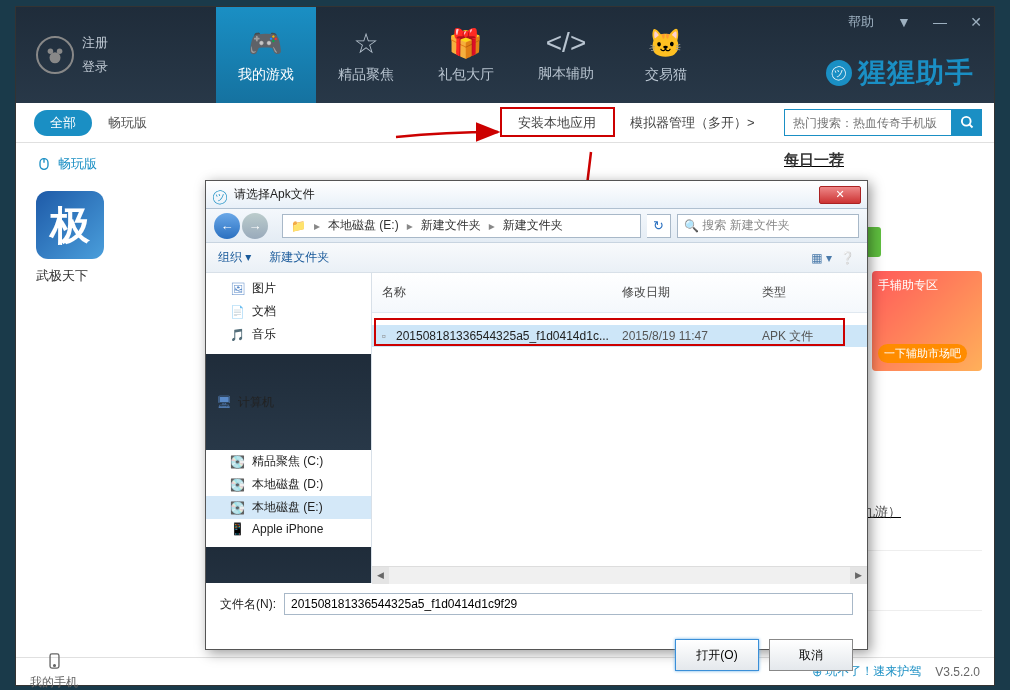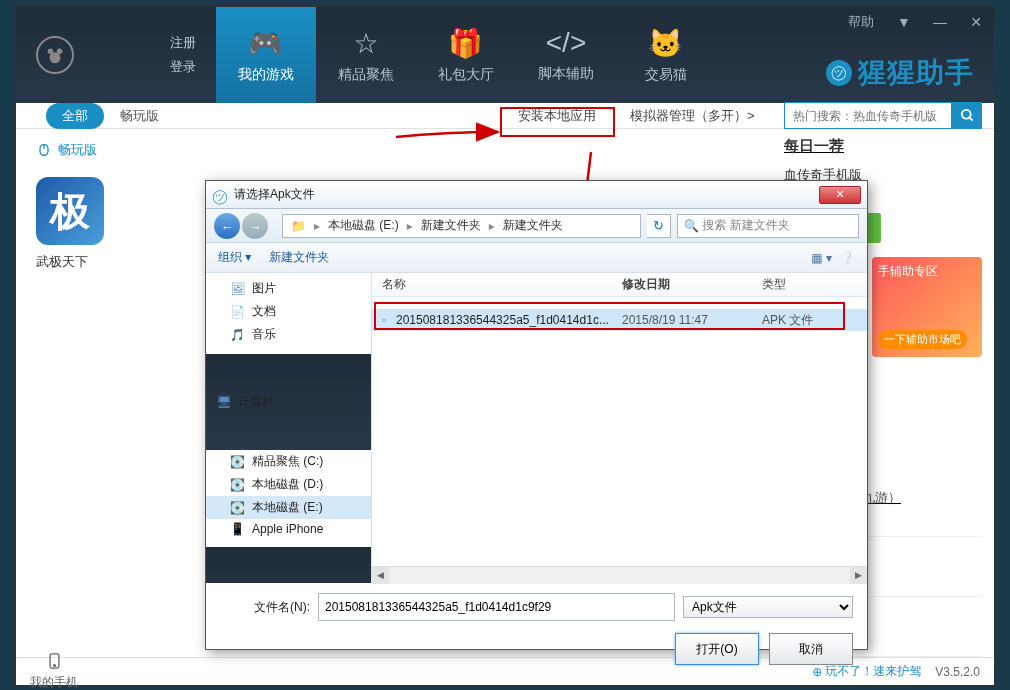--- a/index.html
+++ b/index.html
@@ -1,40 +1,40 @@
 <!DOCTYPE html>
 <html><head>
 <meta charset="utf-8">
 <style>
 * { margin: 0; padding: 0; box-sizing: border-box; font-family: "Microsoft YaHei", Arial, sans-serif; }
 body { width: 1010px; height: 690px; background: #1a3a4a; overflow: hidden; position: relative; }
 
 .app-window { position: absolute; top: 6px; left: 15px; width: 980px; height: 680px; background: #fff; border: 1px solid #333; }
 
 .header { height: 96px; background: linear-gradient(180deg, #1f2c3a 0%, #283848 100%); display: flex; align-items: center; color: #fff; }
-.user-area { width: 200px; padding: 15px 20px; display: flex; align-items: center; gap: 8px; justify-content: space-between; }
+.user-area { width: 200px; padding: 15px 20px; display: flex; align-items: center; gap: 8px; }
 .avatar-circle { width: 38px; height: 38px; border-radius: 50%; border: 2px solid #888; display: flex; align-items: center; justify-content: center; }
 .user-links { display: flex; flex-direction: column; gap: 6px; font-size: 13px; color: #c0cad4; }
 .user-links span { cursor: pointer; }
 
 .nav-tabs { display: flex; height: 100%; }
 .nav-tab { width: 100px; display: flex; flex-direction: column; align-items: center; justify-content: center; gap: 6px; cursor: pointer; color: #b8c4d0; }
 .nav-tab.active { background: linear-gradient(180deg, #1a8fc4 0%, #1572a0 100%); color: #fff; }
 .nav-tab-icon { font-size: 28px; }
 .nav-tab-label { font-size: 14px; }
 
 .header-right { margin-left: auto; display: flex; align-items: center; height: 100%; justify-content: center; }
 .title-controls { position: absolute; top: 0; right: 0; display: flex; align-items: center; height: 30px; }
 .title-controls span { display: inline-flex; align-items: center; justify-content: center; width: 36px; height: 28px; color: #9db0c0; cursor: pointer; font-size: 14px; }
 .title-controls .help { width: auto; padding: 0 12px; font-size: 13px; }
 .logo-area { display: flex; align-items: center; gap: 6px; padding-right: 20px; margin-top: 36px; }
 .logo-circle { width: 26px; height: 26px; border-radius: 50%; background: #1a8fc4; display: flex; align-items: center; justify-content: center; font-size: 16px; color: #fff; }
 .logo-text { color: #1a8fc4; font-weight: bold; font-size: 28px; letter-spacing: 1px; }
 
-.toolbar { height: 26px; border-bottom: 1px solid #e0e0e0; display: flex; align-items: center; padding: 0 30px; position: relative; }
+.toolbar { height: 40px; border-bottom: 1px solid #e0e0e0; display: flex; align-items: center; padding: 0 18px; position: relative; }
 .filter-btn { padding: 4px 16px; border-radius: 14px; font-size: 13px; cursor: pointer; color: #555; }
 .filter-btn.active { background: #1a8fc4; color: #fff; }
 .install-local { position: absolute; left: 492px; font-size: 13px; color: #444; padding: 5px 10px; cursor: pointer; }
 .install-highlight { position: absolute; left: 484px; top: 4px; width: 115px; height: 30px; border: 2px solid #cc0000; pointer-events: none; }
 .emu-manage { position: absolute; left: 614px; font-size: 13px; color: #444; cursor: pointer; }
 .search-area { position: absolute; right: 12px; display: flex; align-items: center; }
 .search-input { width: 168px; height: 27px; border: 1px solid #1a8fc4; padding: 0 8px; font-size: 12px; color: #999; }
 .search-btn { width: 30px; height: 27px; background: #1a8fc4; color: #fff; display: flex; align-items: center; justify-content: center; cursor: pointer; font-size: 14px; }
 
 .content { display: flex; height: calc(100% - 136px - 28px); }
@@ -84,43 +84,43 @@
 .dlg-toolbar .right span { cursor: pointer; }
 
 .dlg-body { display: flex; height: 310px; }
 .tree { width: 166px; border-right: 1px solid #d8e0e8; overflow: auto; padding: 4px 0; background: #fff; }
 .tree-item { display: flex; align-items: center; gap: 6px; padding: 3px 8px 3px 24px; font-size: 12px; color: #222; cursor: pointer; white-space: nowrap; }
 .tree-item.selected { background: #d4e8f8; }
 .tree-item.header { padding-left: 10px; margin-top: 8px; font-weight: normal; }
 .tree-item .ticon { width: 16px; text-align: center; color: #5a8ac8; }
 
 .file-pane { flex: 1; display: flex; flex-direction: column; background: #fff; }
-.col-headers { height: 24px; display: flex; align-items: center; border-bottom: 1px solid #e0e8f0; font-size: 12px; color: #444; background: linear-gradient(180deg, #fff, #f4f8fc); }
+.col-headers { height: 40px; display: flex; align-items: center; border-bottom: 1px solid #e0e8f0; font-size: 12px; color: #444; background: linear-gradient(180deg, #fff, #f4f8fc); }
 .col-headers span { padding: 0 10px; }
 .ch-name { width: 240px; }
-.ch-date { width: 140px; font-weight: bold; }
+.ch-date { width: 140px; }
 .ch-type { width: 90px; }
 
 .file-rows { flex: 1; position: relative; overflow: auto; }
 .file-row { display: flex; align-items: center; height: 22px; font-size: 12px; color: #222; cursor: pointer; }
 .file-row.selected { background: #cde6f8; }
 .file-row .ficon { width: 24px; text-align: center; color: #888; }
 .fr-name { width: 216px; white-space: nowrap; overflow: hidden; text-overflow: ellipsis; }
 .fr-date { width: 140px; padding-left: 10px; color: #555; }
 .fr-type { width: 90px; padding-left: 10px; color: #555; }
 .file-highlight { position: absolute; left: 2px; top: 30px; width: 471px; height: 28px; border: 2px solid #cc0000; pointer-events: none; }
 
 .scroll-h { height: 17px; background: #f0f0f0; border-top: 1px solid #ddd; display: flex; align-items: center; }
 .scroll-h .track { flex: 1; height: 17px; background: #f0f0f0; position: relative; }
 .scroll-h .btn { width: 17px; height: 17px; background: #e4e4e4; display: flex; align-items: center; justify-content: center; font-size: 9px; color: #666; cursor: pointer; }
 
-.dlg-footer { padding: 10px 14px; display: flex; flex-direction: column; gap: 12px; margin-left: 34px; }
+.dlg-footer { padding: 10px 14px; display: flex; flex-direction: column; gap: 24px; }
 .fn-row { display: flex; align-items: center; gap: 8px; }
 .fn-label { font-size: 12px; color: #222; }
-.fn-input { flex: 1; height: 28px; border: 1px solid #a8b8c8; padding: 0 6px; font-size: 12px; }
+.fn-input { flex: 1; height: 22px; border: 1px solid #a8b8c8; padding: 0 6px; font-size: 12px; }
 .fn-select { width: 170px; height: 22px; border: 1px solid #a8b8c8; font-size: 12px; padding: 0 4px; background: linear-gradient(180deg,#fff,#eee); }
 .btn-row { display: flex; justify-content: flex-end; gap: 10px; }
 .dlg-btn { width: 84px; height: 32px; border: 1px solid #888; background: linear-gradient(180deg, #fff, #e4e8ec); font-size: 12px; cursor: pointer; }
 .dlg-btn.primary { border: 1px solid #3a8fd8; box-shadow: 0 0 3px #6ab0e8; }
 </style>
 </head>
 <body>
 
 <div class="app-window">
 
@@ -354,20 +354,19 @@
         <div class="btn">◀</div>
         <div class="track"></div>
         <div class="btn">▶</div>
       </div>
     </div>
   </div>
   <div class="dlg-footer">
     <div class="fn-row">
       <span class="fn-label">文件名(N):</span>
       <input class="fn-input" value="201508181336544325a5_f1d0414d1c9f29" style="">
-      <select class="fn-select"><option>Apk文件</option></select>
     </div>
     <div class="btn-row">
       <button class="dlg-btn primary">打开(O)</button>
       <button class="dlg-btn">取消</button>
     </div>
   </div>
 </div>
 
 </body></html>

